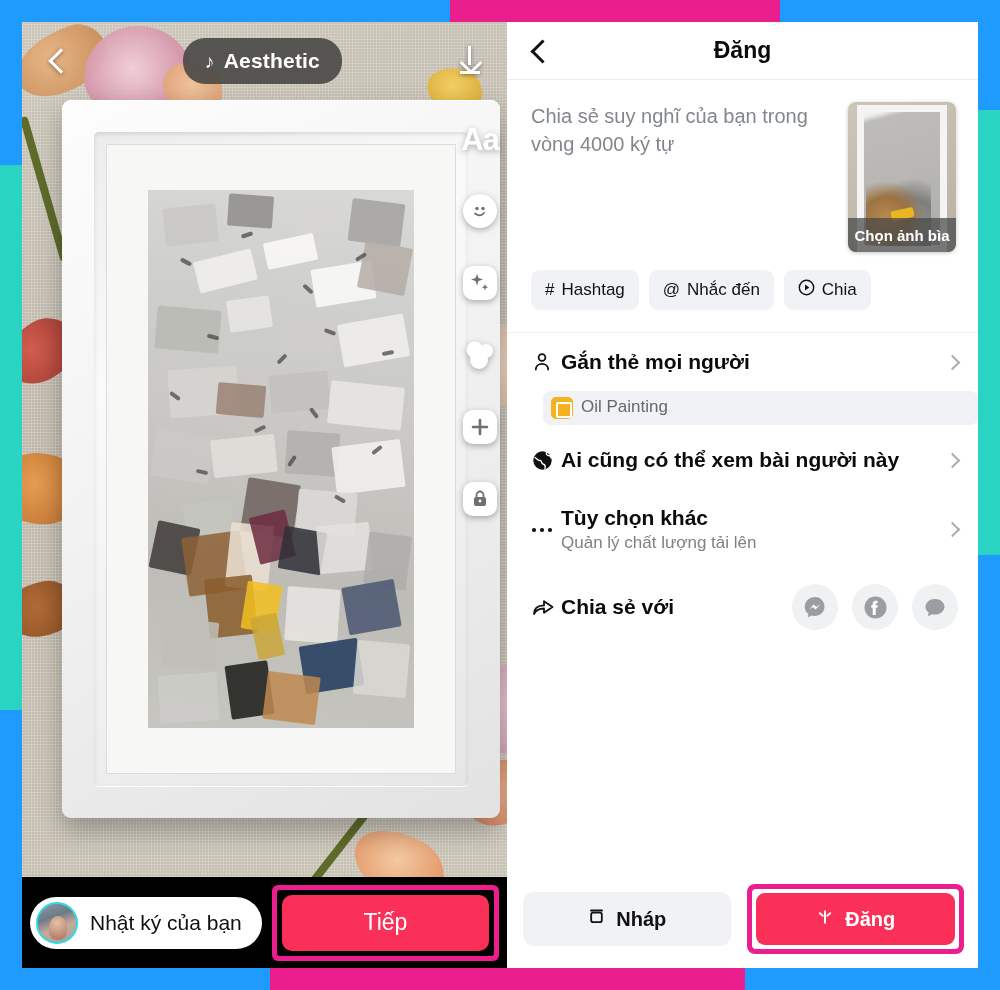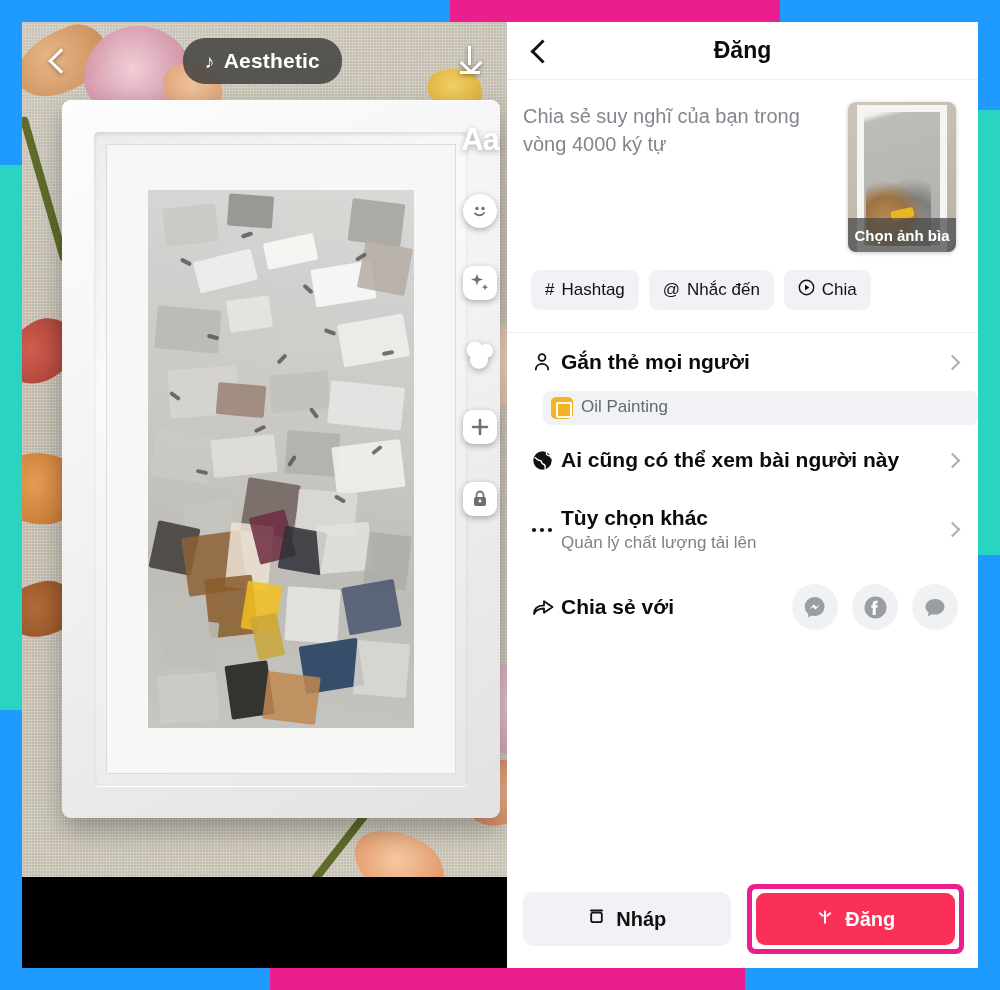--- a/index.html
+++ b/index.html
@@ -106,21 +106,21 @@
   .next-hl { position:relative; flex:1; padding:5px; background:#ea1e8c; border-radius:6px; }
   .next-hl-in { background:#000; padding:5px; border-radius:3px; }
   .btn-next { width:100%; height:56px; background:#fb3058; border:none; border-radius:10px; color:#fff; font-size:23px; cursor:pointer; font-family:inherit; }
 
   
   .r-header { height:58px; display:flex; align-items:center; padding:0 20px; border-bottom:1px solid #eceff1; flex:none; position:relative; }
   .back-chevron-d { width:24px; height:24px; position:relative; cursor:pointer; }
   .back-chevron-d:before { content:""; position:absolute; left:7px; top:4px; width:14px; height:14px; border-left:3.2px solid #111; border-bottom:3.2px solid #111; transform:rotate(45deg); }
   .r-title { position:absolute; left:0; right:0; text-align:center; font-size:23px; font-weight:bold; color:#0b0b0b; pointer-events:none; }
 
-  .compose { display:flex; padding:22px 22px 0 16px; gap:14px; }
+  .compose { display:flex; padding:22px 22px 0 24px; gap:14px; }
   .compose-text { flex:1; font-size:20px; line-height:1.42; color:#82878d; min-height:140px; }
   .cover-thumb { width:108px; height:150px; border-radius:8px; overflow:hidden; position:relative; flex:none; cursor:pointer;
                  box-shadow:0 1px 4px rgba(0,0,0,.22);
                  background:linear-gradient(150deg,#cdc6b8,#b9b1a2); }
   .ct-photo { position:absolute; left:9px; top:3px; right:9px; bottom:0;
               background:linear-gradient(165deg,#fafafa 0%,#f0f0f0 8%,#bdbcb8 12%,#b6b5b1 60%,#a9a8a4 100%);
               box-shadow:inset 0 0 0 7px #f4f4f4; }
   .ct-dog { position:absolute; left:10%; bottom:4%; width:72%; height:48%;
             background:radial-gradient(ellipse at 30% 60%,#b98a52 0%,#9c7342 35%,transparent 62%),
                        radial-gradient(ellipse at 72% 75%,#9a9a98 0%,#7e7e7c 40%,transparent 68%); }
@@ -304,20 +304,31 @@
           <svg width="22" height="22" viewBox="0 0 22 22">
               <rect x="5" y="9" width="12" height="9" rx="2" fill="#6f6f6f"></rect>
               <path d="M7.5 9V7a3.5 3.5 0 017 0v2" stroke="#6f6f6f" stroke-width="1.8" fill="none"></path>
               <circle cx="11" cy="13" r="1.4" fill="#fff"></circle>
             </svg>
         </div>
       </div>
     </div>
   </div>
 
+  <div class="left-bottom">
+    <div class="diary-pill">
+      <div class="avatar"></div>
+      <span class="diary-label">Nhật ký của bạn</span>
+    </div>
+    <div class="next-hl">
+      <div class="next-hl-in">
+        <button class="btn-next">Tiếp</button>
+      </div>
+    </div>
+  </div>
 </div>
 
 <div class="screen right-screen">
 
   <div class="r-header">
     <div class="back-chevron-d"></div>
     <div class="r-title">Đăng</div>
   </div>
 
   <div class="compose">

